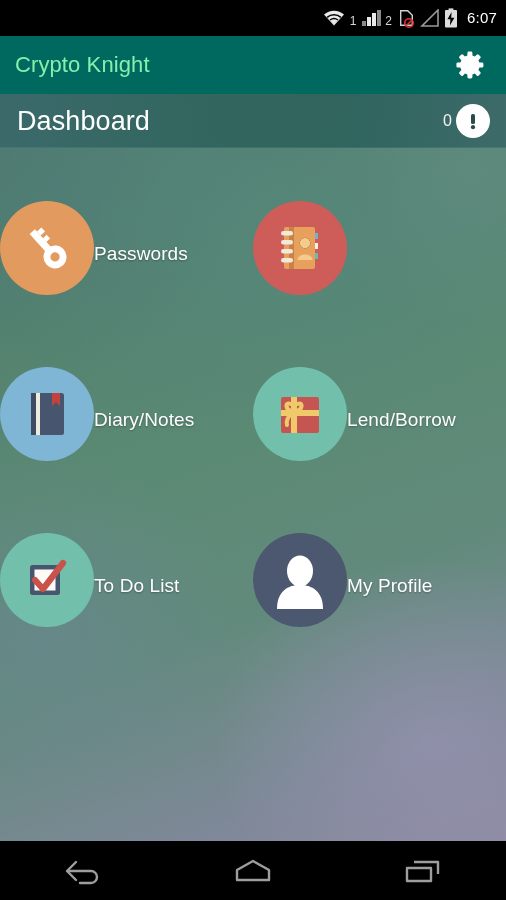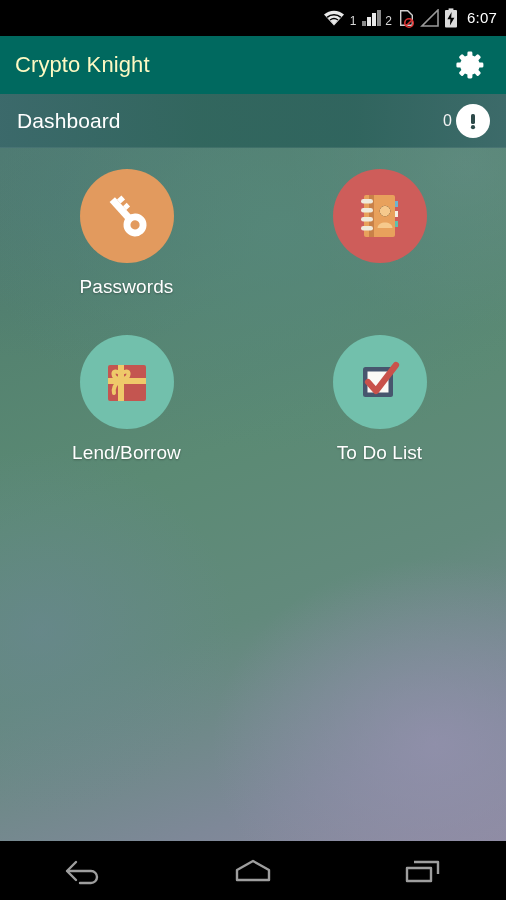--- a/index.html
+++ b/index.html
@@ -55,21 +55,21 @@
   .action-bar {
     position: relative;
     height: 58px;
     background: #00695f;
     display: flex;
     align-items: center;
     padding: 0 14px 0 15px;
     z-index: 5;
   }
   .app-title {
-    color: #fef9c3;
+    color: #86efac;
     font-size: 22px;
     font-weight: 400;
     letter-spacing: 0.1px;
     flex: 1;
     white-space: nowrap;
   }
   .gear-btn {
     width: 44px; height: 44px;
     display: flex; align-items: center; justify-content: center;
     cursor: pointer;
@@ -85,21 +85,21 @@
     z-index: 4;
     background: linear-gradient(to right,
         rgba(58,104,106,0.92) 0%,
         rgba(47,100,92,0.92) 40%,
         rgba(45,98,92,0.92) 70%,
         rgba(58,104,104,0.92) 100%);
     box-shadow: inset 0 -1px 0 rgba(255,255,255,0.07);
   }
   .sub-title {
     color: #ffffff;
-    font-size: 21px;
+    font-size: 27px;
     font-weight: 400;
     flex: 1;
     letter-spacing: 0.1px;
   }
   .badge-wrap {
     display: flex;
     align-items: center;
     gap: 4px;
     cursor: pointer;
   }
@@ -139,21 +139,21 @@
   }
 
   .grid {
     display: grid;
     grid-template-columns: 1fr 1fr;
     row-gap: 0px;
   }
   .cell {
     height: 166px;
     display: flex;
-    flex-direction: column;
+    flex-direction: row;
     align-items: center;
     justify-content: flex-start;
     padding-top: 9px;
     cursor: pointer;
   }
   .icon-circle {
     width: 94px; height: 94px;
     border-radius: 50%;
     display: flex; align-items: center; justify-content: center;
     position: relative;
@@ -221,20 +221,31 @@
               <rect x="10" y="21" width="12" height="4.6" rx="2.3" fill="#EFEADC"></rect>
               <rect x="10" y="30" width="12" height="4.6" rx="2.3" fill="#EFEADC"></rect>
               <rect x="10" y="39" width="12" height="4.6" rx="2.3" fill="#EFEADC"></rect>
               <circle cx="34" cy="24" r="5.3" fill="#F5C municipality"></circle>
               <circle cx="34" cy="24" r="5.3" fill="#F6C98C"></circle>
               <path d="M26.5 41 C26.5 33.5 41.5 33.5 41.5 41 Z" fill="#F6C98C"></path>
             </svg>
           </div>
         </div>
 
+        <div class="cell">
+          <div class="icon-circle" style="background:#7FB5D5;">
+            <svg width="56" height="56" viewBox="0 0 56 56">
+              <rect x="12" y="7" width="33" height="42" rx="2.5" fill="#47566E"></rect>
+              <rect x="12" y="7" width="5" height="42" fill="#3E4C62"></rect>
+              <rect x="17" y="7" width="4" height="42" fill="#EFECDF"></rect>
+              <path d="M33 7 h8 v13 l-4 -4 l-4 4 Z" fill="#C4423E"></path>
+            </svg>
+          </div>
+          <div class="cell-label">Diary/Notes</div>
+        </div>
 
         <div class="cell">
           <div class="icon-circle" style="background:#72C0AC;">
             <svg width="56" height="56" viewBox="0 0 56 56">
               <rect x="9" y="11" width="38" height="36" rx="2" fill="#C45550"></rect>
               <rect x="9" y="24" width="38" height="6" fill="#EFC96A"></rect>
               <rect x="19" y="11" width="6" height="36" fill="#EFC96A"></rect>
               <path d="M22 20 C12 12 12 26 22 25" stroke="#EFC96A" stroke-width="4.2" fill="none" stroke-linecap="round"></path>
               <path d="M22 20 C32 12 32 26 22 25" stroke="#EFC96A" stroke-width="4.2" fill="none" stroke-linecap="round"></path>
               <path d="M22 25 C16 30 14 35 15 39" stroke="#EFC96A" stroke-width="4" fill="none" stroke-linecap="round"></path>
@@ -248,20 +259,29 @@
           <div class="icon-circle" style="background:#72C0AC;">
             <svg width="56" height="56" viewBox="0 0 56 56">
               <rect x="11" y="13" width="30" height="30" rx="2.5" fill="#47566E"></rect>
               <rect x="15.5" y="17.5" width="21" height="21" fill="#FBFAF6"></rect>
               <path d="M16 28 L24 37 L44 11" stroke="#C9524B" stroke-width="6.2" fill="none" stroke-linecap="round" stroke-linejoin="round"></path>
             </svg>
           </div>
           <div class="cell-label">To Do List</div>
         </div>
 
+        <div class="cell">
+          <div class="icon-circle" style="background:#4C5870;">
+            <svg width="66" height="66" viewBox="0 0 66 66">
+              <ellipse cx="33" cy="24" rx="13" ry="15.5" fill="#FFFFFF"></ellipse>
+              <path d="M10 62 C10 45 20 38 33 38 C46 38 56 45 56 62 Z" fill="#FFFFFF"></path>
+            </svg>
+          </div>
+          <div class="cell-label">My Profile</div>
+        </div>
 
 
       </div>
     </div>
   </div>
 
   <div class="status-bar">
     <span class="sb-item">
       <svg class="sb-svg" width="24" height="18" viewBox="0 0 24 18">
         <path d="M12 16.5 L2 5.5 A15 15 0 0 1 22 5.5 Z" fill="#e9e9e9"></path>

